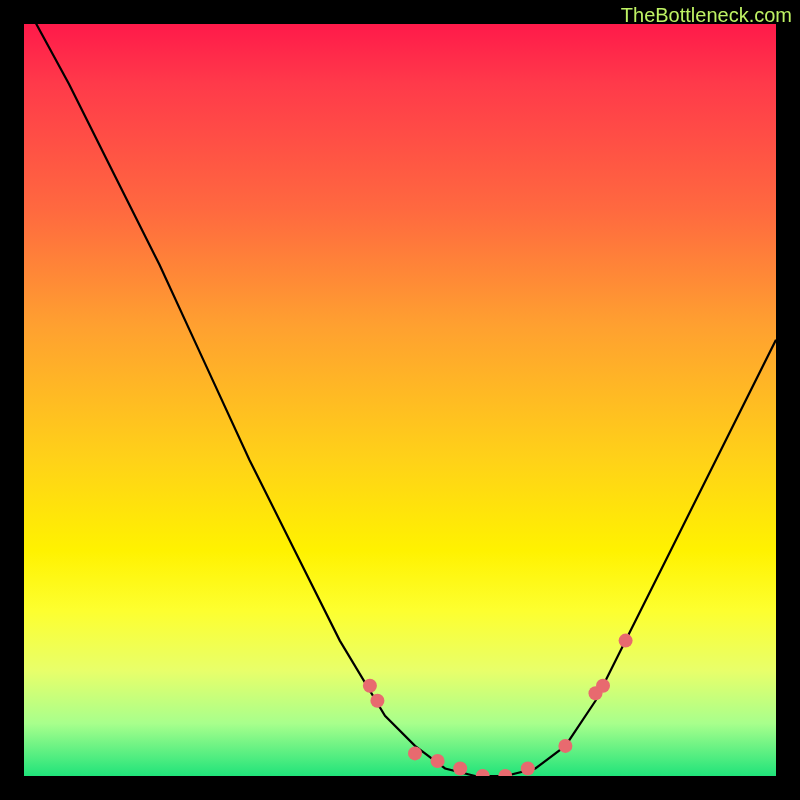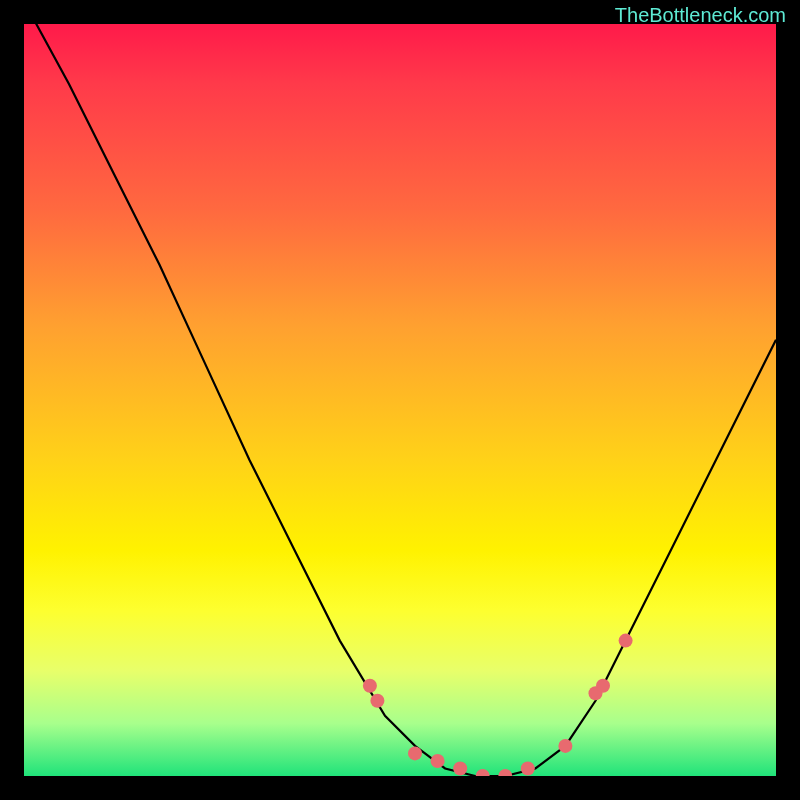--- a/index.html
+++ b/index.html
@@ -8,22 +8,22 @@
     background: #000;
     width: 800px;
     height: 800px;
     overflow: hidden;
     position: relative;
     font-family: Arial, sans-serif;
   }
   .watermark {
     position: absolute;
     top: 4px;
-    right: 14px;
-    color: #5eead4;
+    right: 8px;
+    color: #bef264;
     font-size: 20px;
     z-index: 10;
   }
   .plot-area {
     position: absolute;
     left: 24px;
     top: 24px;
     width: 752px;
     height: 752px;
     overflow: hidden;

